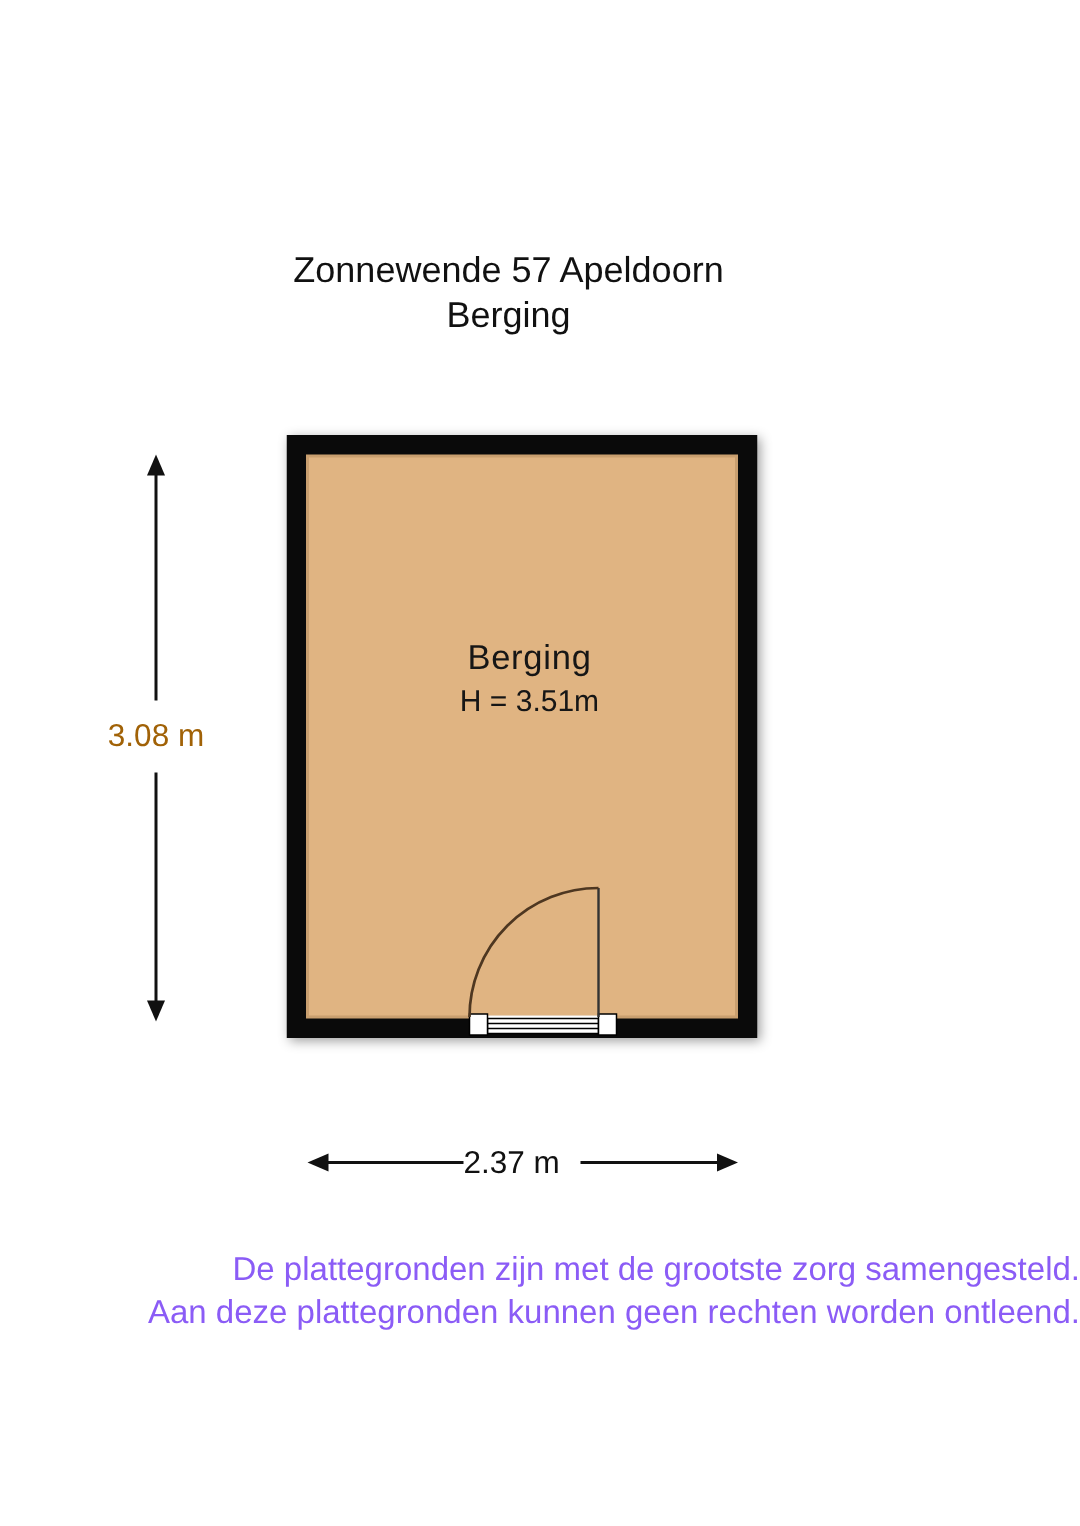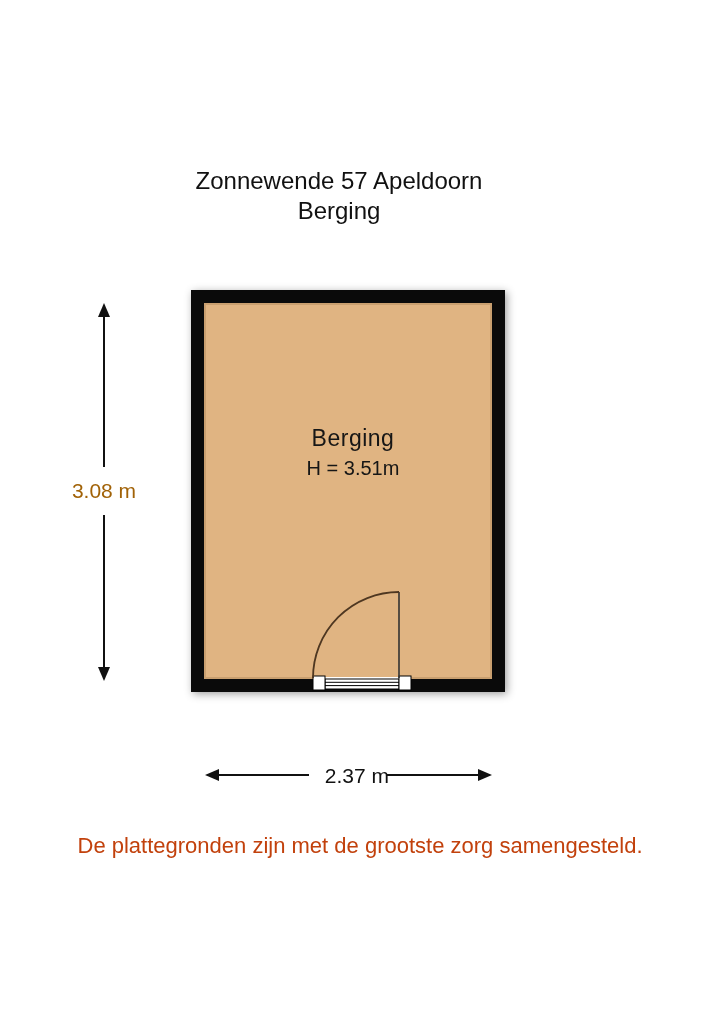--- a/index.html
+++ b/index.html
@@ -73,34 +73,34 @@
     text-align: center;
     font-size: 21px;
     color: #a16207;
     white-space: nowrap;
   }
   .dim-label-horizontal {
     position: absolute;
     left: 309px;
     top: 744px;
     width: 80px;
-    text-align: right;
+    text-align: left;
     font-size: 21px;
     color: #111111;
     white-space: nowrap;
   }
   .disclaimer {
     position: absolute;
     top: 811px;
     left: 0;
     width: 720px;
-    text-align: center;
+    text-align: right;
     font-size: 22px;
     line-height: 29px;
-    color: #c2410c;
+    color: #8b5cf6;
   }
 </style>
 </head>
 <body>
 
 <div class="page">
 
   <div class="title-block">
     <div>Zonnewende 57 Apeldoorn</div>
     <div>Berging</div>
@@ -140,15 +140,16 @@
   <svg class="dim-svg-horizontal" viewBox="0 0 300 26">
     <polygon points="7,13 21,7 21,19" fill="#111111"></polygon>
     <line x1="20" y1="13" x2="111" y2="13" stroke="#111111" stroke-width="2"></line>
     <line x1="189" y1="13" x2="281" y2="13" stroke="#111111" stroke-width="2"></line>
     <polygon points="294,13 280,7 280,19" fill="#111111"></polygon>
   </svg>
   <div class="dim-label-horizontal">2.37 m</div>
 
   <div class="disclaimer">
     <div>De plattegronden zijn met de grootste zorg samengesteld.</div>
+    <div>Aan deze plattegronden kunnen geen rechten worden ontleend.</div>
   </div>
 
 </div>
 
 </body></html>

